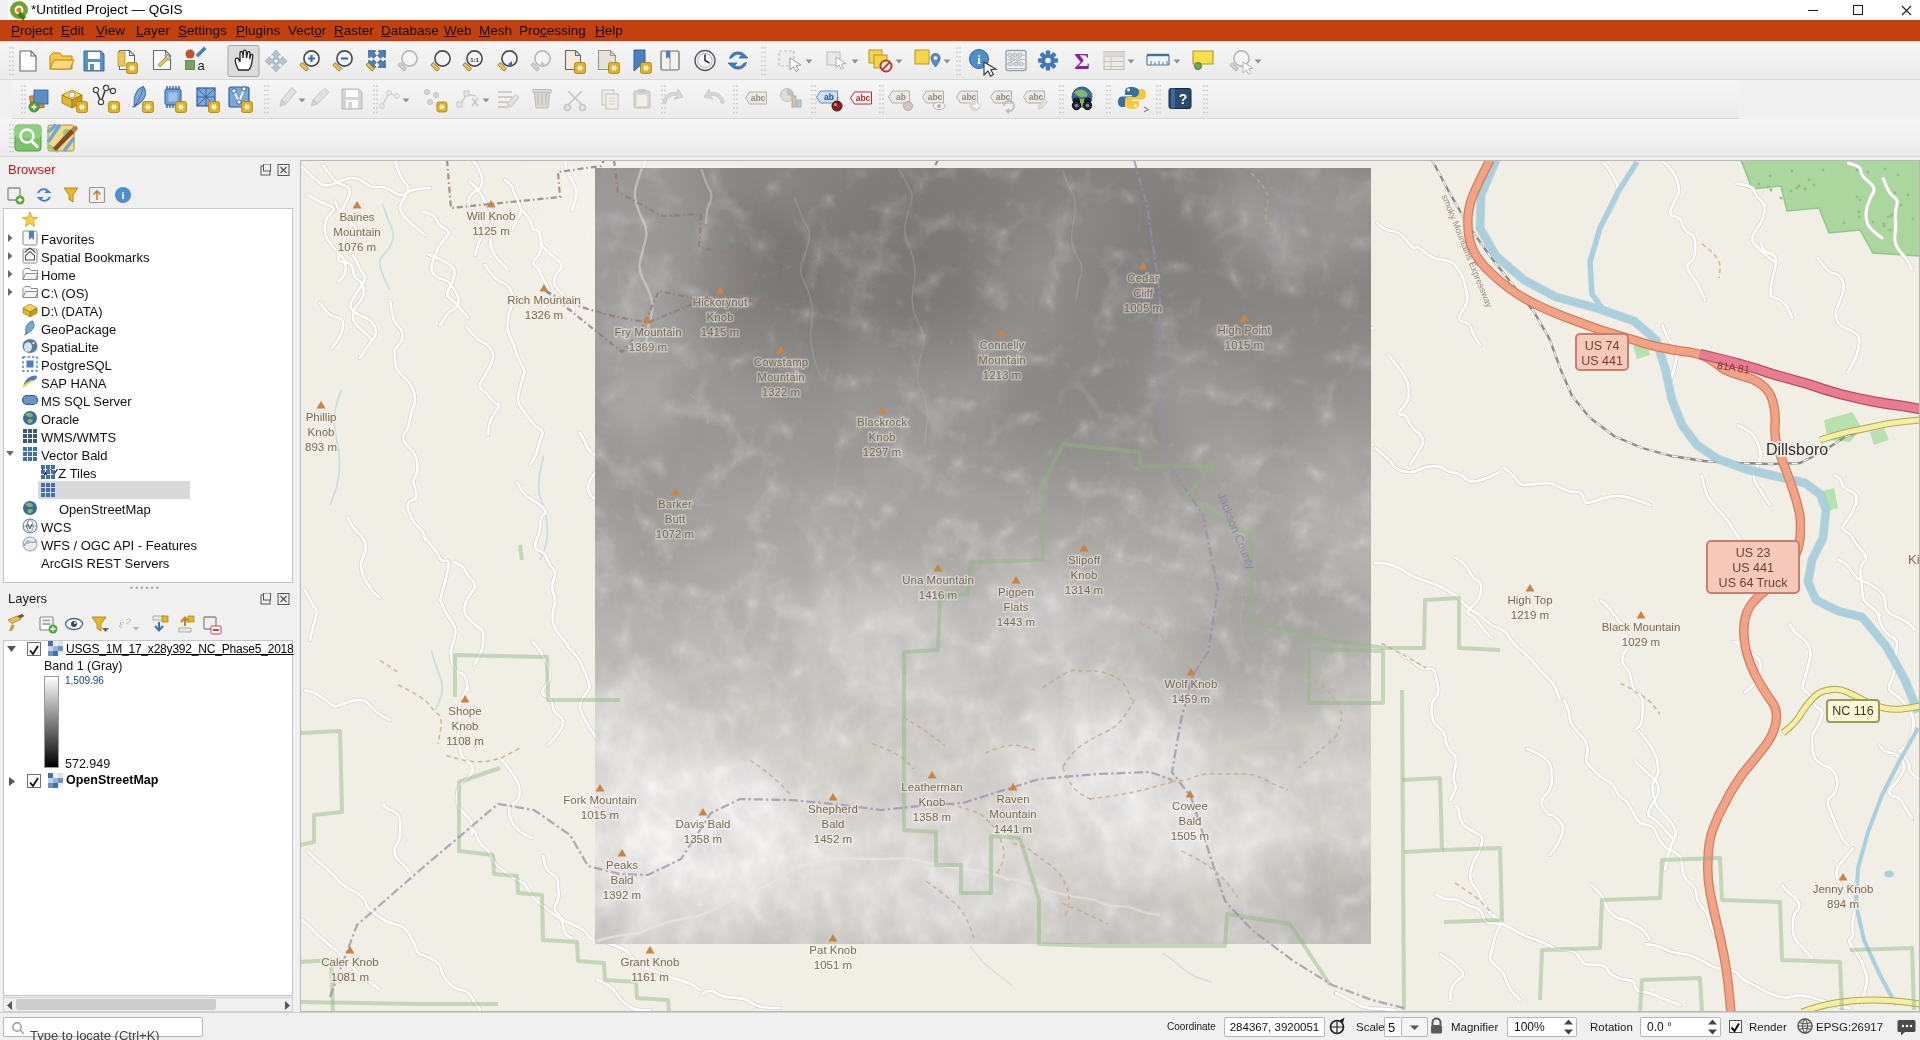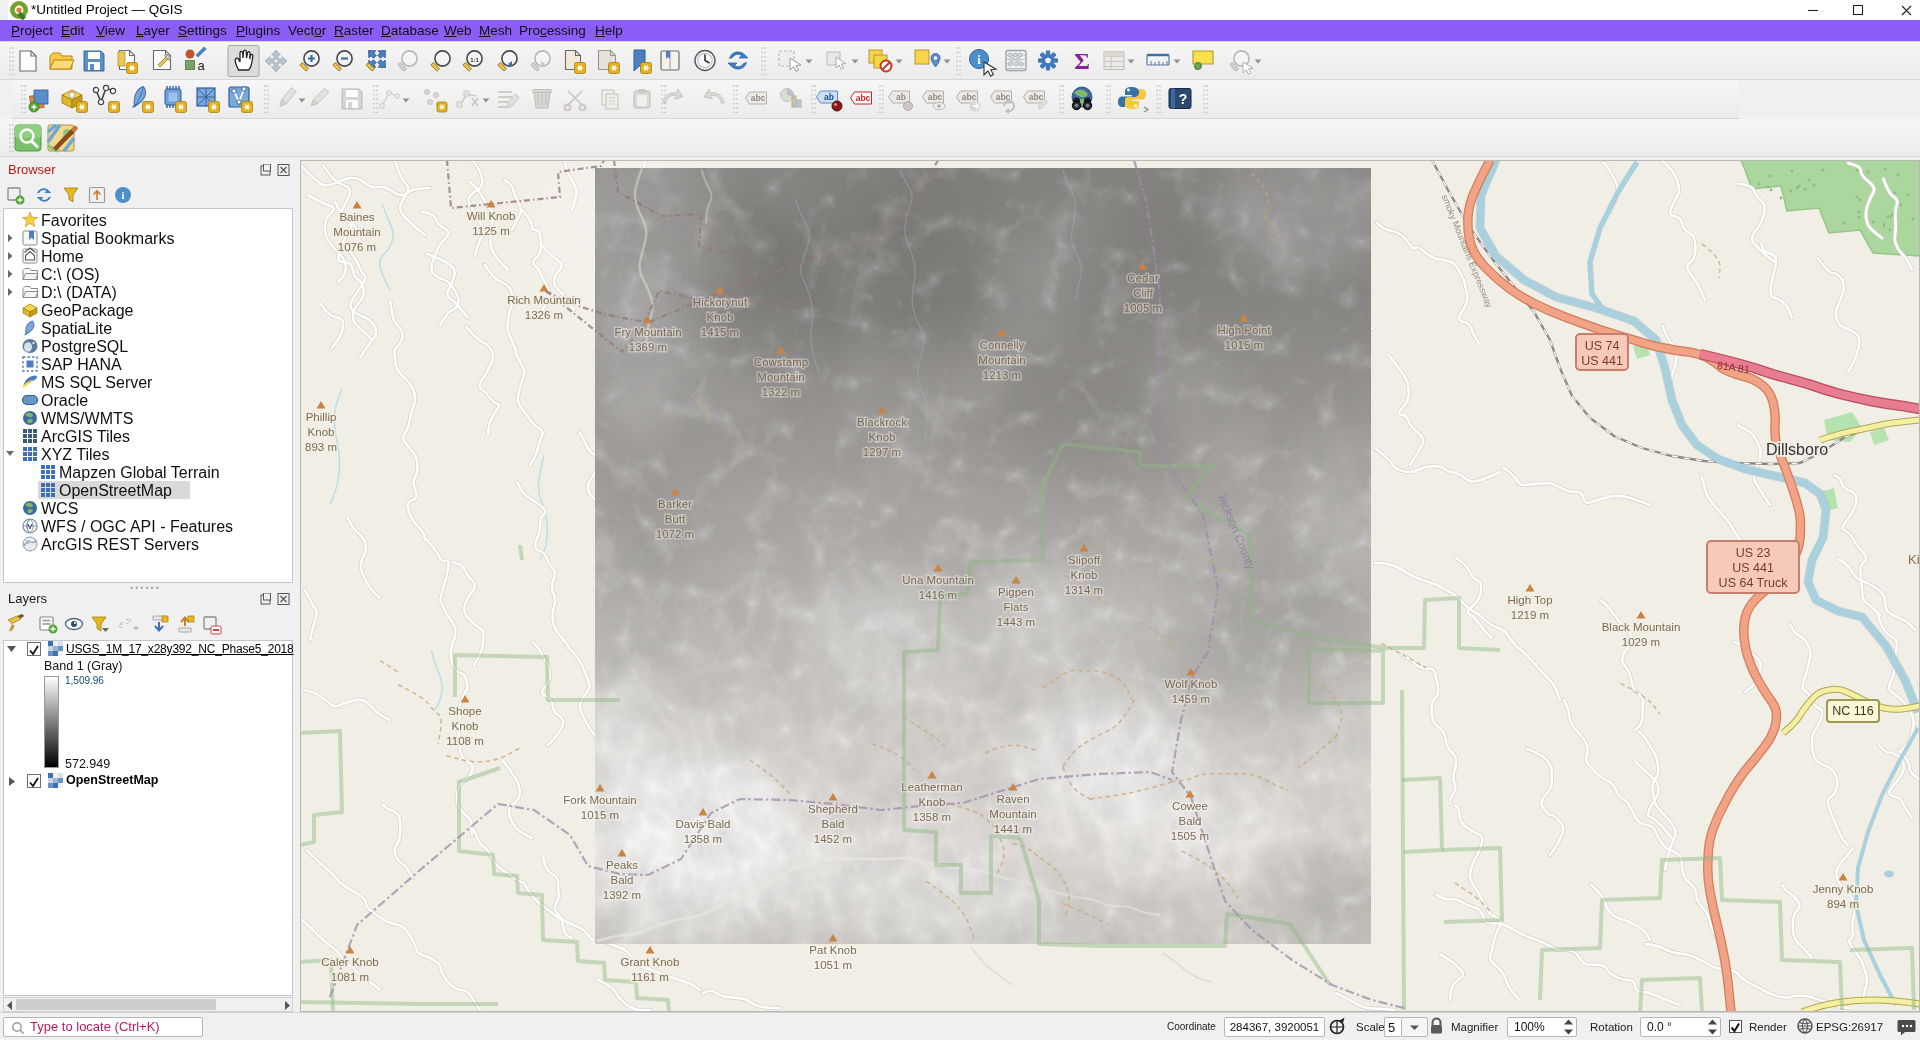--- a/index.html
+++ b/index.html
@@ -1,25 +1,25 @@
 <!DOCTYPE html>
 <html><head>
 <meta charset="utf-8">
 <style>
   * { margin:0; padding:0; box-sizing:border-box; }
   html,body { width:1920px; height:1040px; overflow:hidden; font-family:"Liberation Sans",sans-serif; background:#f0f0f0; }
   .abs { position:absolute; }
   #titlebar { left:8px; top:0; width:1920px; height:20px; background:#ffffff; }
   #title-text { left:23px; top:2px; font-size:13.5px; color:#000; }
-  #menubar { left:0; top:20px; width:1920px; height:22px; background:#8b5cf6; border-bottom:1px solid #d7d7d7; }
+  #menubar { left:0; top:20px; width:1920px; height:22px; background:#c2410c; border-bottom:1px solid #d7d7d7; }
   .menu { position:absolute; top:3px; font-size:13.5px; color:#111; }
   .tbrow { background:linear-gradient(#f6f6f6,#ebebeb); border-bottom:1px solid #d8d8d8; }
   #statusbar { left:0; top:1012px; width:1920px; height:28px; background:#f0f0f0; border-top:1px solid #d0d0d0; font-size:13px; color:#1c1c1c;}
   .sb-box { position:absolute; top:3px; height:21px; background:#fff; border:1px solid #b6b6b6; border-radius:2px; font-size:13px; color:#111; padding:2px 6px; }
-  .treerow { position:absolute; font-size:16px; color:#101010; white-space:nowrap; }
+  .treerow { position:absolute; font-size:13px; color:#101010; white-space:nowrap;margin-top:20px; }
 </style>
 </head>
 <body>
 
 <div id="titlebar" class="abs">
   <svg class="abs" style="left:2px;top:1px" width="19" height="19" viewBox="0 0 19 19">
     <circle cx="9" cy="9" r="6.7" fill="none" stroke="#71a32c" stroke-width="4.6"></circle>
     <circle cx="9" cy="9" r="2.6" fill="#e87c28"></circle>
     <rect x="10.5" y="10.5" width="8" height="4.8" rx="1" fill="#3f7d23" transform="rotate(45 10.5 10.5)"></rect>
   </svg>
@@ -710,21 +710,21 @@
 <div class="treerow" style="left:41px;top:248px">Home</div>
 <div class="treerow" style="left:41px;top:266px">C:\ (OS)</div>
 <div class="treerow" style="left:41px;top:284px">D:\ (DATA)</div>
 <div class="treerow" style="left:41px;top:302px">GeoPackage</div>
 <div class="treerow" style="left:41px;top:320px">SpatiaLite</div>
 <div class="treerow" style="left:41px;top:338px">PostgreSQL</div>
 <div class="treerow" style="left:41px;top:356px">SAP HANA</div>
 <div class="treerow" style="left:41px;top:374px">MS SQL Server</div>
 <div class="treerow" style="left:41px;top:392px">Oracle</div>
 <div class="treerow" style="left:41px;top:410px">WMS/WMTS</div>
-<div class="treerow" style="left:41px;top:428px">ArcGIS Tiles</div>
+<div class="treerow" style="left:41px;top:428px">Vector Bald</div>
 <div class="treerow" style="left:41px;top:446px">XYZ Tiles</div>
 <div class="treerow" style="left:59px;top:464px">Mapzen Global Terrain</div>
 <div class="abs" style="left:38px;top:481px;width:152px;height:18px;background:#d9d9d9"></div>
 <div class="treerow" style="left:59px;top:482px">OpenStreetMap</div>
 <div class="treerow" style="left:41px;top:500px">WCS</div>
 <div class="treerow" style="left:41px;top:518px">WFS / OGC API - Features</div>
 <div class="treerow" style="left:41px;top:536px">ArcGIS REST Servers</div>
 <svg class="abs" style="left:0;top:0" width="297" height="600" pointer-events="none">
     <polygon points="30.0,212.0 32.0,217.3 37.6,217.5 33.2,221.0 34.7,226.5 30.0,223.4 25.3,226.5 26.8,221.0 22.4,217.5 28.0,217.3" fill="#f7ce46" stroke="#d4a017" stroke-width="0.8"></polygon>
     <g transform="translate(8,234)">
@@ -1394,21 +1394,21 @@
     <text x="1602" y="365.0" font-size="12.5" text-anchor="middle" fill="#7a3b2e">US 441</text>
 <rect x="1707.0" y="541.0" width="92" height="52" rx="4" fill="#f6cabb" stroke="#c77f6d" stroke-width="2"></rect>
     <text x="1753" y="557.0" font-size="12.5" text-anchor="middle" fill="#7a3b2e">US 23</text>
     <text x="1753" y="572.0" font-size="12.5" text-anchor="middle" fill="#7a3b2e">US 441</text>
     <text x="1753" y="587.0" font-size="12.5" text-anchor="middle" fill="#7a3b2e">US 64 Truck</text>
 <rect x="1827" y="700" width="52" height="22" rx="3" fill="#faf6da" stroke="#9a9a50" stroke-width="2"></rect>
 <text x="1853" y="715" font-size="12.5" text-anchor="middle" fill="#3a3a20">NC 116</text>
 <rect x="300.5" y="160.5" width="1619" height="851" fill="none" stroke="#b8b8b8" stroke-width="1"></rect>
 </svg>
 <div id="statusbar" class="abs">
-  <div class="sb-box" style="left:3px;top:4px;width:200px;color:#be185d;height:20px;padding:1px 6px 2px 26px">Type to locate (Ctrl+K)
+  <div class="sb-box" style="left:3px;top:4px;width:200px;color:#404040;height:20px;padding:10px 6px 2px 26px">Type to locate (Ctrl+K)
     <svg class="abs" style="left:7px;top:3px" width="15" height="15">
         <circle cx="6" cy="6" r="4.2" fill="none" stroke="#9a9a9a" stroke-width="1.4"></circle>
         <path d="M9 9 l3.8 3.8" stroke="#9a9a9a" stroke-width="1.4"></path>
       </svg>
   </div>
   <span class="abs" style="left:1167px;top:8px;font-size:10px">Coordinate</span>
   <div class="sb-box" style="left:1224px;top:4px;width:101px;height:20px;text-align:center;font-size:11.5px;white-space:nowrap;overflow:hidden;padding:3px 2px">284367, 3920051</div>
   <svg class="abs" style="left:1329px;top:4px" width="17" height="19">
       <circle cx="8" cy="10" r="6.5" fill="none" stroke="#222" stroke-width="1.7"></circle>
       <path d="M8 3.5 v13 M1.5 10 h13" stroke="#222" stroke-width="1.2"></path>

